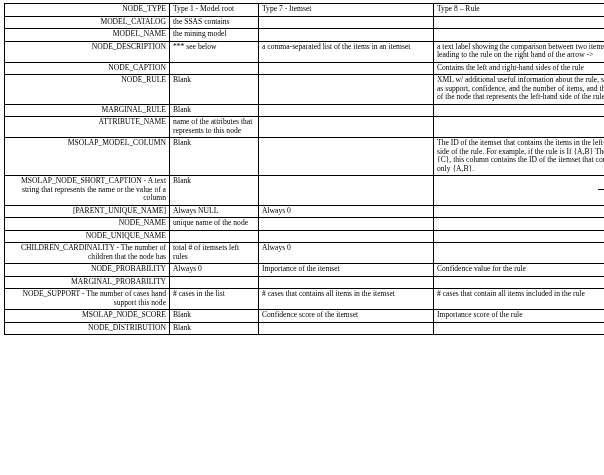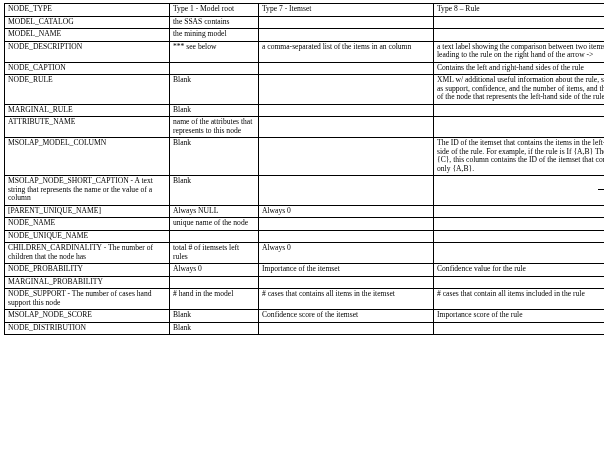--- a/index.html
+++ b/index.html
@@ -29,21 +29,21 @@
   }
   table.grid td {
     border: 1px solid #000000;
     vertical-align: top;
     padding: 1px 3px 2px 3px;
     line-height: 1.12;
     font-size: 7.6px;
     word-wrap: break-word;
     overflow-wrap: break-word;
   }
-  td.col0 { width: 158px; }
+  td.col0 { width: 158px; text-align: right; }
   td.col1 { width: 82px; }
   td.col2 { width: 168px; }
   td.col3 { width: 184px; }
   .hdr { font-weight: normal; }
   
   .edge-mark {
     position: absolute;
     right: 0px;
     top: 186px;
     width: 6px;
@@ -72,21 +72,21 @@
       </tr>
       <tr>
         <td class="col0">MODEL_NAME</td>
         <td class="col1">the mining model</td>
         <td class="col2"></td>
         <td class="col3"></td>
       </tr>
       <tr>
         <td class="col0">NODE_DESCRIPTION</td>
         <td class="col1">*** see below</td>
-        <td class="col2">a comma-separated list of the items in an column</td>
+        <td class="col2">a comma-separated list of the items in an itemset</td>
         <td class="col3">a text label showing the comparison between two items leading to the rule on the right hand of the arrow -&gt;</td>
       </tr>
       <tr>
         <td class="col0">NODE_CAPTION</td>
         <td class="col1"></td>
         <td class="col2"></td>
         <td class="col3">Contains the left and right-hand sides of the rule</td>
       </tr>
       <tr>
         <td class="col0">NODE_RULE</td>
@@ -149,21 +149,21 @@
         <td class="col3">Confidence value for the rule</td>
       </tr>
       <tr>
         <td class="col0">MARGINAL_PROBABILITY</td>
         <td class="col1"></td>
         <td class="col2"></td>
         <td class="col3"></td>
       </tr>
       <tr>
         <td class="col0">NODE_SUPPORT - The number of cases hand support this node</td>
-        <td class="col1"># hand in the model</td>
+        <td class="col1"># cases in the list</td>
         <td class="col2"># cases that contains all items in the itemset</td>
         <td class="col3"># cases that contain all items included in the rule</td>
       </tr>
       <tr>
         <td class="col0">MSOLAP_NODE_SCORE</td>
         <td class="col1">Blank</td>
         <td class="col2">Confidence score of the itemset</td>
         <td class="col3">Importance score of the rule</td>
       </tr>
       <tr>

